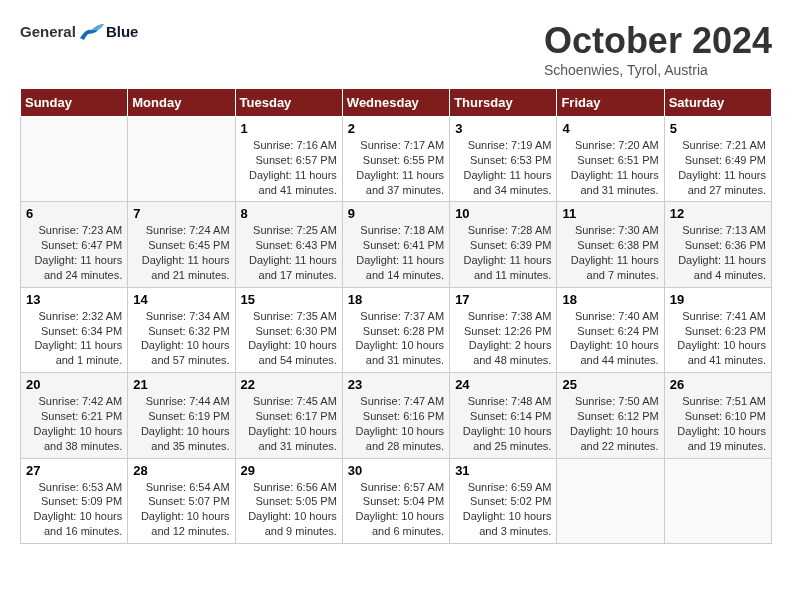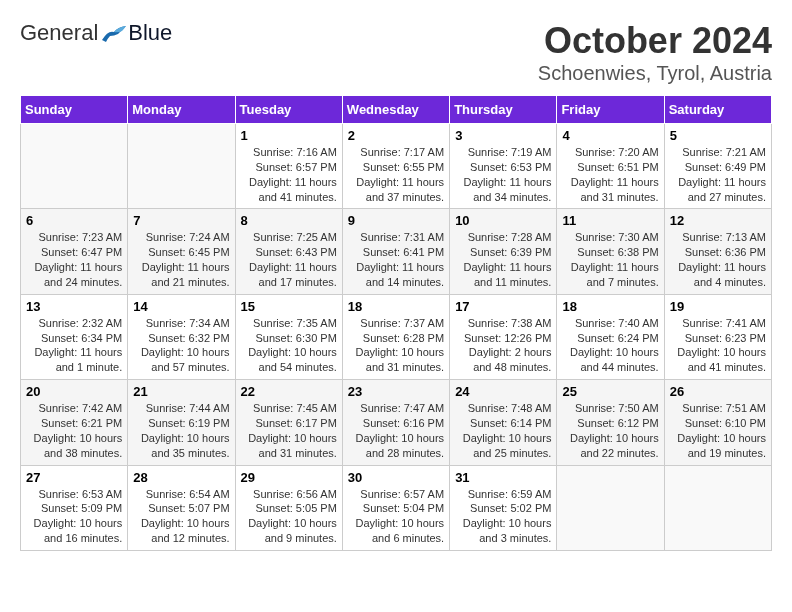--- a/index.html
+++ b/index.html
@@ -17,50 +17,50 @@
       margin-bottom: 10px;
     }
     .logo {
       display: flex;
       flex-direction: column;
       align-items: flex-start;
     }
     .logo-text {
       display: flex;
       align-items: center;
-      font-size: 22px;
-      font-weight: normal;
+      font-size: 15px;
+      font-weight: bold;
       color: #333;
     }
     .logo-general { color: #333; }
     .logo-blue { color: #0f172a; }
     .logo-bird {
       width: 28px;
       height: 22px;
       margin-left: 2px;
     }
     .title-section {
-      text-align: right;
+      text-align: left;
     }
     .month-title {
       font-size: 36px;
       font-weight: bold;
       color: #333;
     }
     .subtitle {
-      font-size: 20px;
+      font-size: 14px;
       color: #555;
     }
     .calendar {
       width: 100%;
       border-collapse: collapse;
       font-size: 11px;
     }
     .calendar th {
-      background-color: #6d28d9;
+      background-color: #7f1d1d;
       color: #fff;
       padding: 6px 4px;
       text-align: left;
       font-size: 13px;
       font-weight: bold;
       border: 1px solid #fff;
     }
     .calendar td {
       border: 1px solid #ccc;
       padding: 4px 5px;
@@ -192,21 +192,21 @@
           <span class="day-number">8</span>
           <div class="day-info">
             <div>Sunrise: 7:25 AM</div>
             <div>Sunset: 6:43 PM</div>
             <div>Daylight: 11 hours and 17 minutes.</div>
           </div>
         </td>
         <td>
           <span class="day-number">9</span>
           <div class="day-info">
-            <div>Sunrise: 7:31 AM</div>
+            <div>Sunrise: 7:18 AM</div>
             <div>Sunset: 6:41 PM</div>
             <div>Daylight: 11 hours and 14 minutes.</div>
           </div>
         </td>
         <td>
           <span class="day-number">10</span>
           <div class="day-info">
             <div>Sunrise: 7:28 AM</div>
             <div>Sunset: 6:39 PM</div>
             <div>Daylight: 11 hours and 11 minutes.</div>

